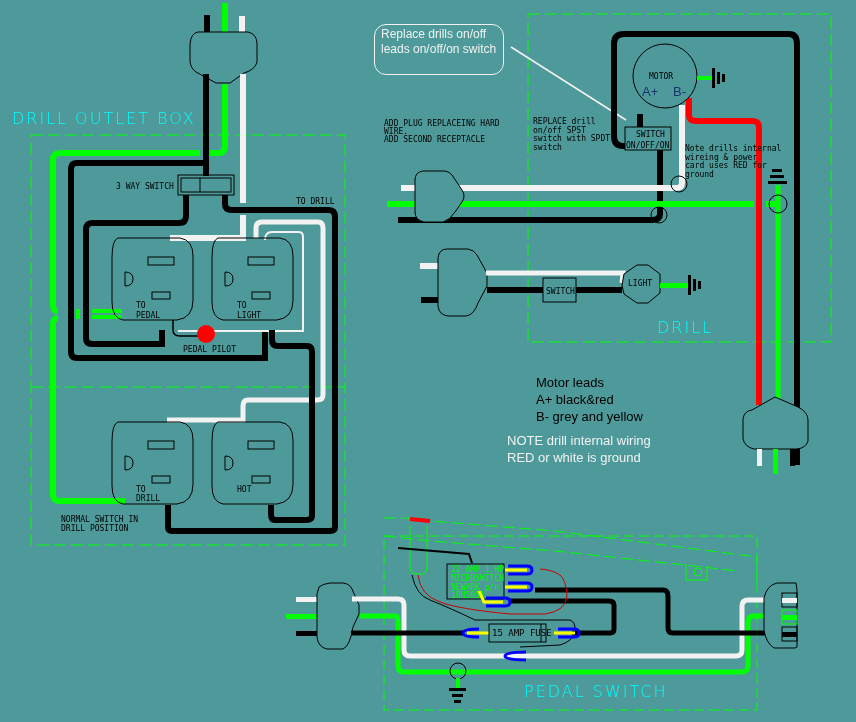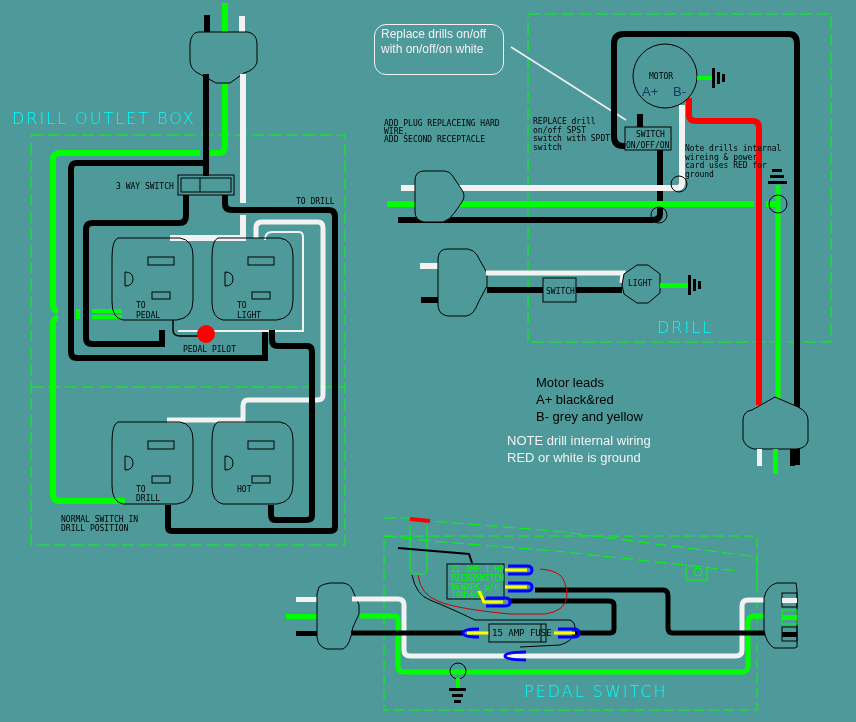--- a/index.html
+++ b/index.html
@@ -255,14 +255,14 @@
     </g>
 
     <rect x="489" y="624" width="57" height="18" fill="#4e9a9a" stroke="#000" stroke-width="1"></rect>
     <line x1="541" y1="624" x2="541" y2="642" stroke="#000" stroke-width="1"></line>
     <text class="cad" x="492" y="636" style="font-size:9px;">15 AMP FUSE</text>
   </g>
 </svg>
 
 <div class="callout">
   <div>Replace drills on/off</div>
-  <div>with on/off/on white</div>
+  <div>leads on/off/on switch</div>
 </div>
 
 </body></html>

